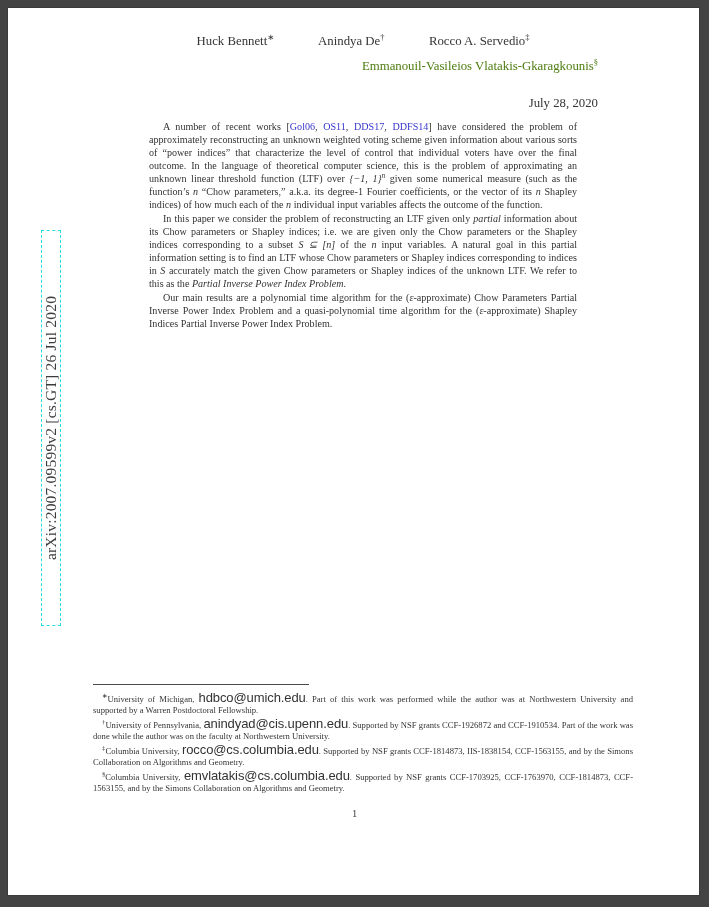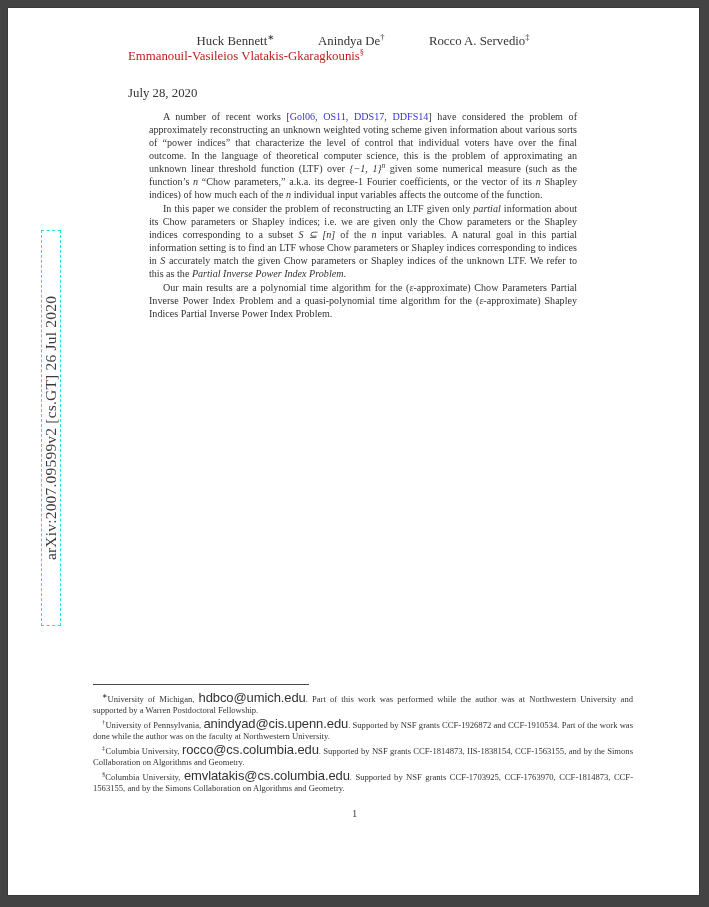--- a/index.html
+++ b/index.html
@@ -69,32 +69,33 @@
 
   .authors-row {
     text-align: center;
     margin-top: 26px;
     font-size: 12.8px;
     color: #353535;
   }
   .authors-row .author { white-space: nowrap; }
   .authors-row .gap { display: inline-block; width: 38px; }
   .authors-row2 {
-    text-align: left;
+    text-align: right;
+    margin-top: 10px;
     font-size: 12.8px;
-    color: #b91c1c;
+    color: #4d7c0f;
   }
   sup.fn {
     font-size: 8.5px;
     vertical-align: super;
     line-height: 0;
   }
 
   .pubdate {
-    text-align: left;
+    text-align: right;
     margin-top: 22px;
     font-size: 12.8px;
     color: #353535;
   }
 
   .abstract-head {
     text-align: center;
     margin-top: 38px;
     font-size: 11.6px;
     font-weight: bold;

